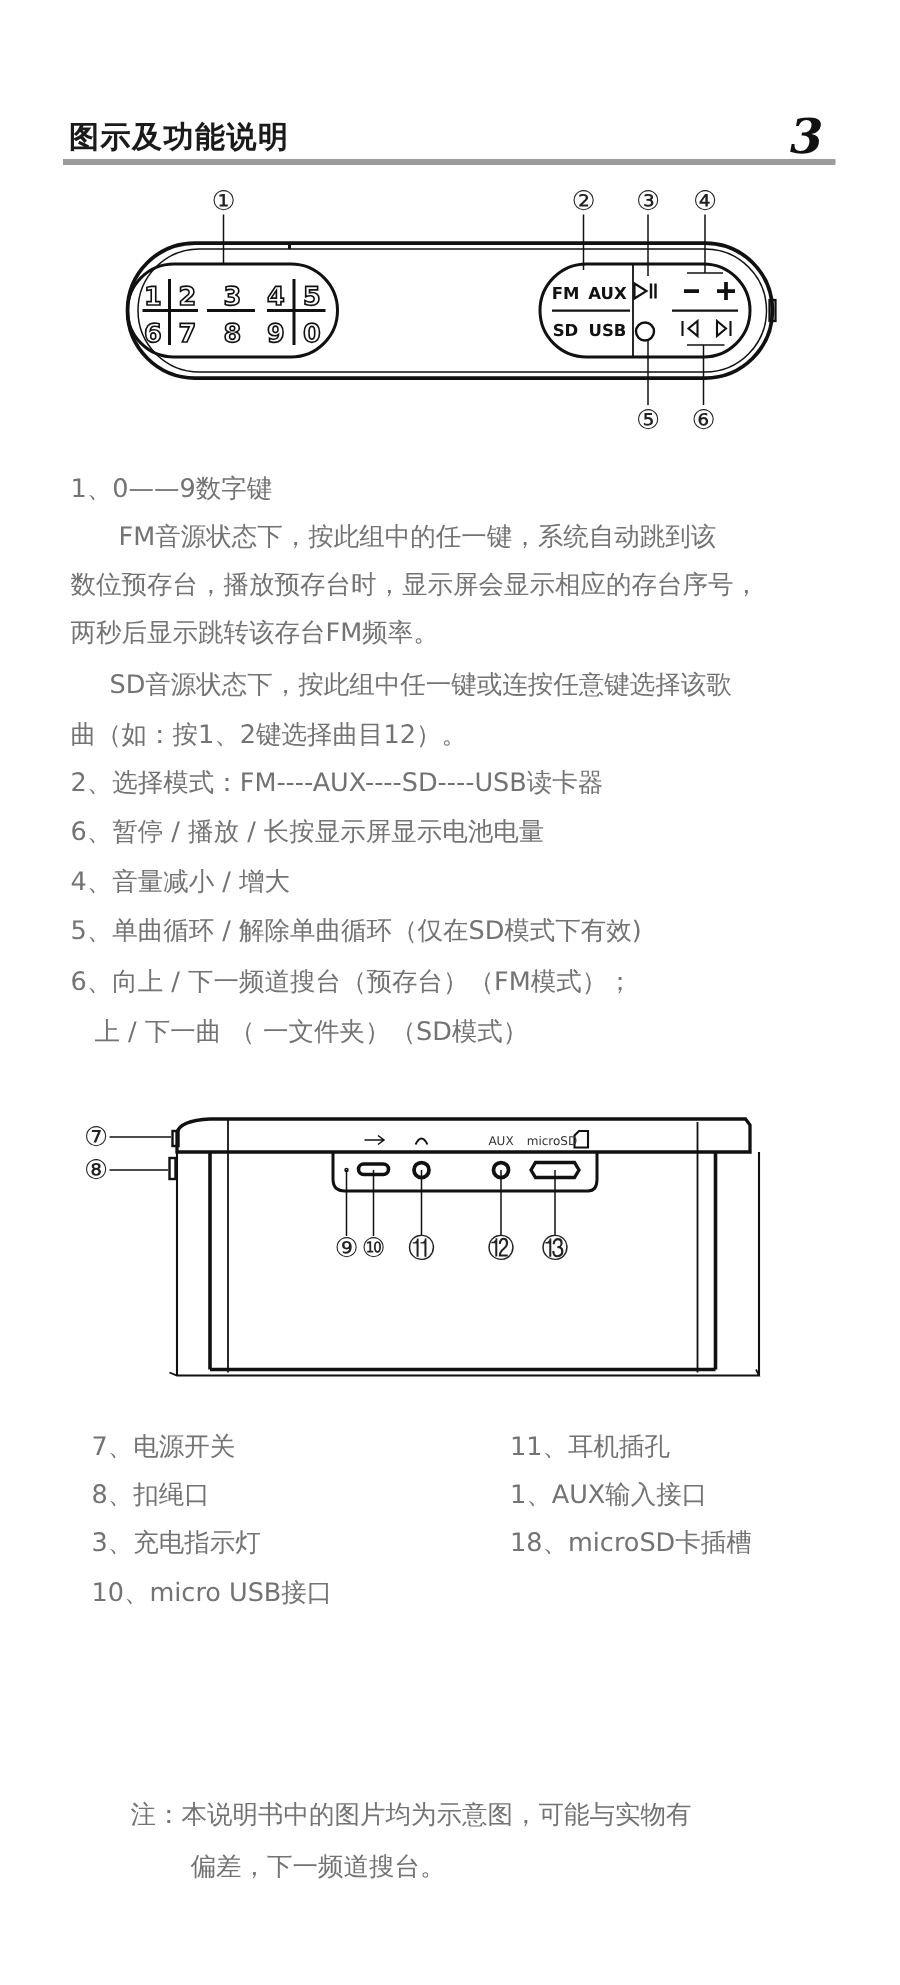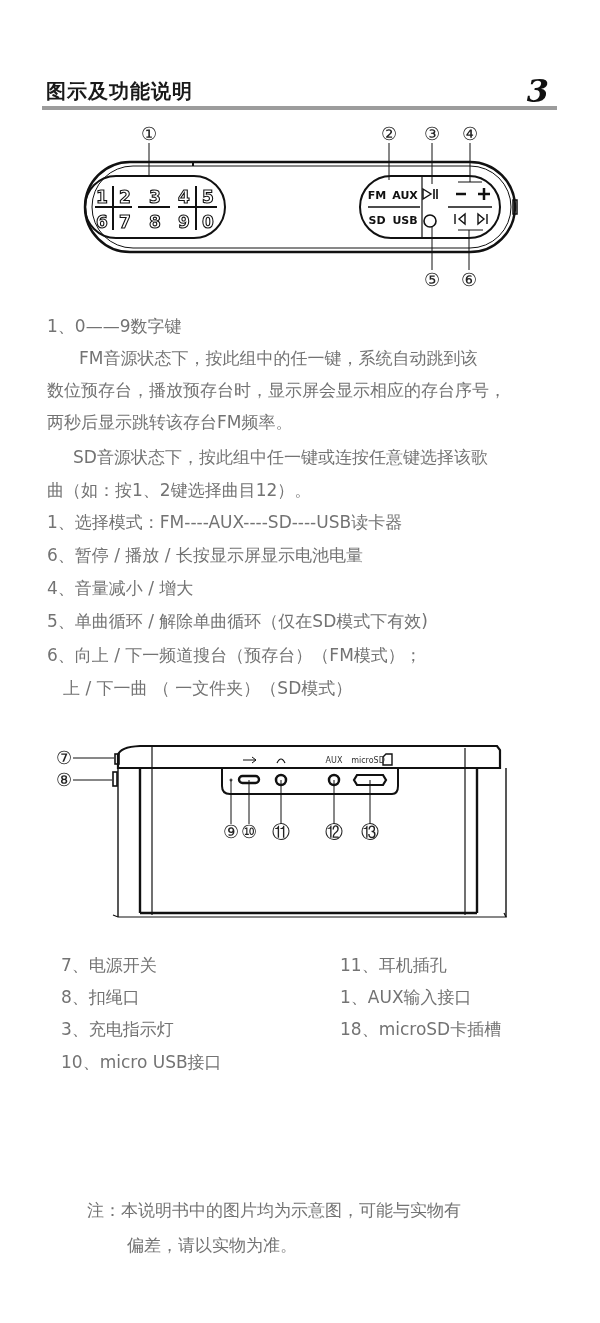--- a/index.html
+++ b/index.html
@@ -93,21 +93,21 @@
     <text x="469" y="286">⑥</text>
   </g>
 </svg>
 
 <div class="txt" style="left:47px;top:316px">1、0——9数字键</div>
 <div class="txt" style="left:79px;top:348px">FM音源状态下，按此组中的任一键，系统自动跳到该</div>
 <div class="txt" style="left:47px;top:380px">数位预存台，播放预存台时，显示屏会显示相应的存台序号，</div>
 <div class="txt" style="left:47px;top:412px">两秒后显示跳转该存台FM频率。</div>
 <div class="txt" style="left:73px;top:447px">SD音源状态下，按此组中任一键或连按任意键选择该歌</div>
 <div class="txt" style="left:47px;top:480px">曲（如：按1、2键选择曲目12）。</div>
-<div class="txt" style="left:47px;top:512px">1、选择模式：FM----AUX----SD----USB读卡器</div>
+<div class="txt" style="left:47px;top:512px">2、选择模式：FM----AUX----SD----USB读卡器</div>
 <div class="txt" style="left:47px;top:545px">6、暂停 / 播放 / 长按显示屏显示电池电量</div>
 <div class="txt" style="left:47px;top:578px">4、音量减小 / 增大</div>
 <div class="txt" style="left:47px;top:611px">5、单曲循环 / 解除单曲循环（仅在SD模式下有效)</div>
 <div class="txt" style="left:47px;top:645px">6、向上 / 下一频道搜台（预存台）（FM模式）；</div>
 <div class="txt" style="left:63px;top:678px">上 / 下一曲 （ 一文件夹）（SD模式）</div>
 
 <svg class="diagram" style="left:40px;top:735px" width="480" height="190" viewBox="40 735 480 190">
   <g fill="none" stroke="#111">
     <path d="M118,755 Q120,747 140,746 L497,746 L500,750 L500,768 L118,768 Z" stroke-width="2.2"></path>
     <line x1="118" y1="768" x2="118" y2="917" stroke-width="1.4"></line>
@@ -160,13 +160,13 @@
 
 <div class="txt" style="left:61px;top:955px">7、电源开关</div>
 <div class="txt" style="left:61px;top:987px">8、扣绳口</div>
 <div class="txt" style="left:61px;top:1019px">3、充电指示灯</div>
 <div class="txt" style="left:61px;top:1052px">10、micro USB接口</div>
 <div class="txt" style="left:340px;top:955px">11、耳机插孔</div>
 <div class="txt" style="left:340px;top:987px">1、AUX输入接口</div>
 <div class="txt" style="left:340px;top:1019px">18、microSD卡插槽</div>
 
 <div class="txt" style="left:87px;top:1200px">注：本说明书中的图片均为示意图，可能与实物有</div>
-<div class="txt" style="left:127px;top:1235px">偏差，请以实物为准。</div>
+<div class="txt" style="left:127px;top:1235px">偏差，下一频道搜台。</div>
 
 </body></html>

